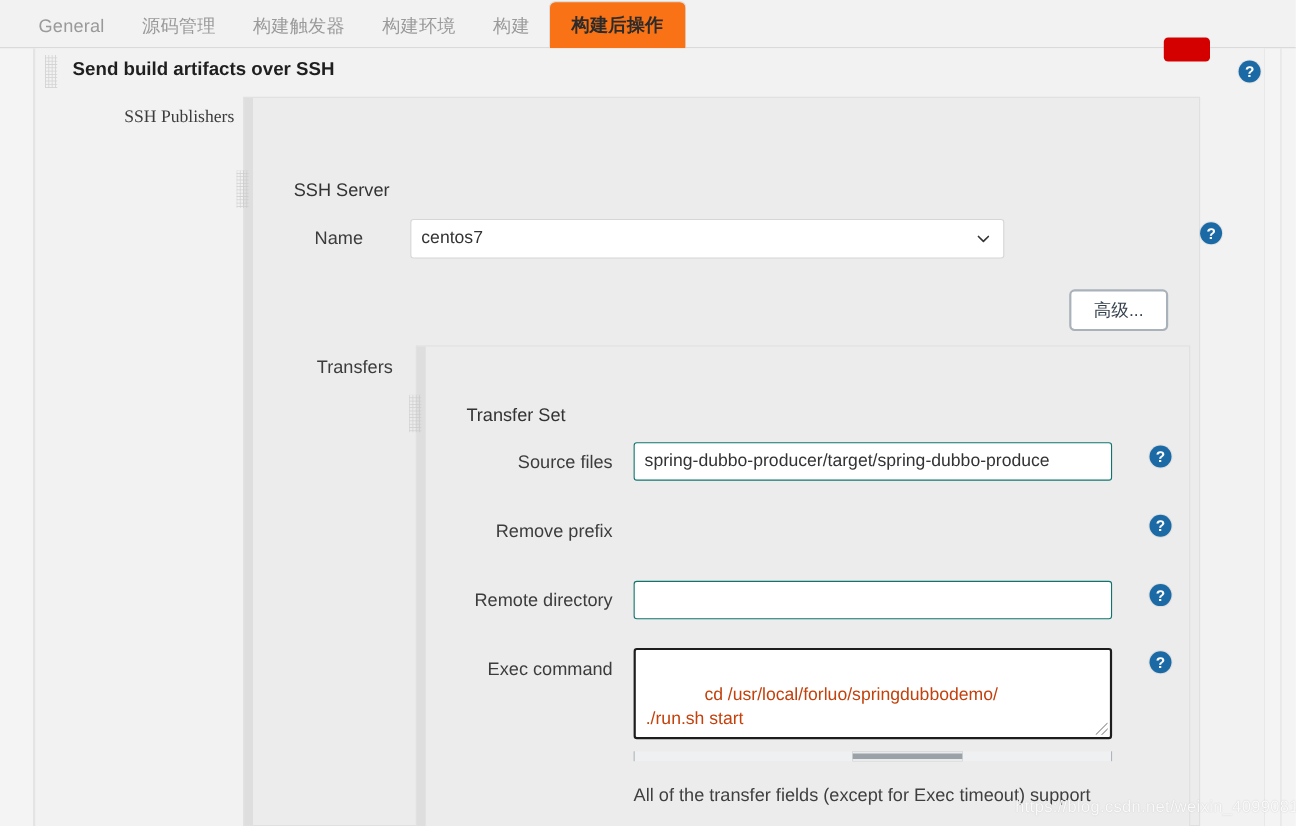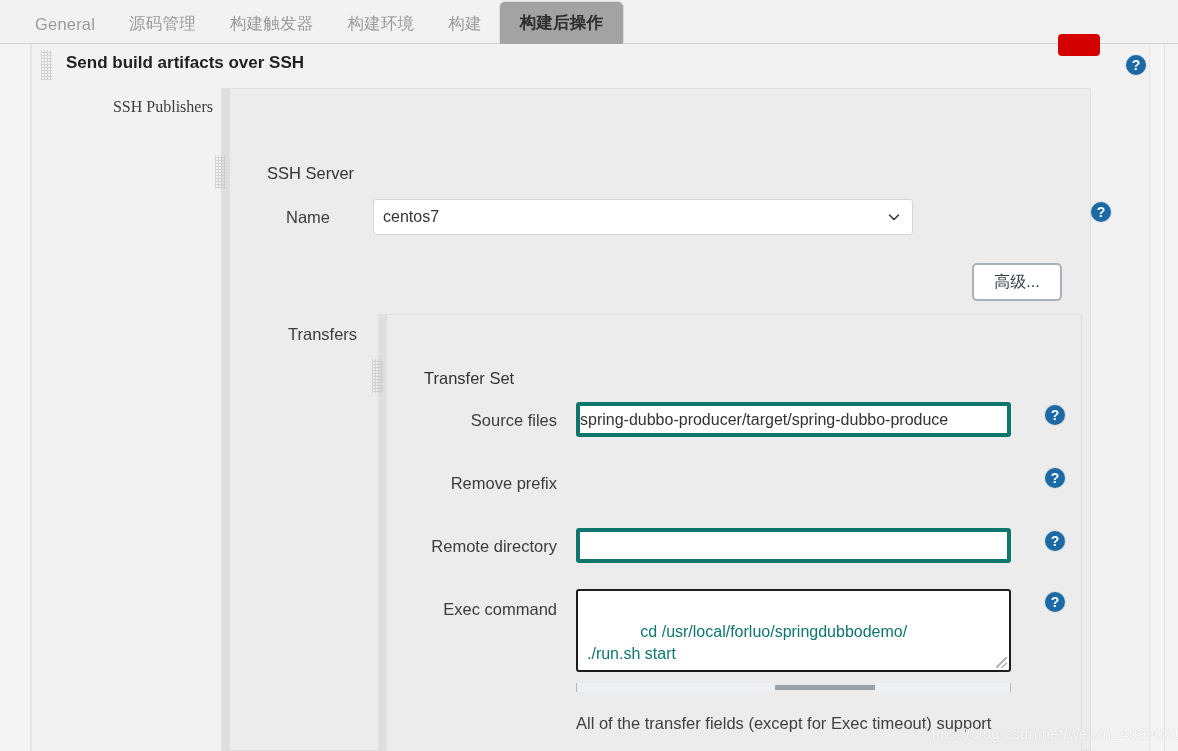--- a/index.html
+++ b/index.html
@@ -37,21 +37,21 @@
     height: 40px;
     display: flex;
     align-items: center;
     padding: 0 17px;
     font-size: 16.5px;
     color: #9a9a9a;
     white-space: nowrap;
     letter-spacing: .2px;
   }
   .tab.active {
-    background: #a3a3a3;
+    background: #f97316;
     color: #2b2b2b;
     font-weight: bold;
     border: 1px solid #dcdcdc;
     border-bottom: none;
     border-radius: 6px 6px 0 0;
     height: 43px;
     padding: 0 20px;
   }
 
   
@@ -123,26 +123,26 @@
   
   .field-label {
     position: absolute;
     text-align: right;
     color: #3c3c3c;
     white-space: nowrap;
   }
   .textbox {
     position: absolute;
     background: #ffffff;
-    border: 4px solid #0f766e;
+    border: 1px solid #0f766e;
     border-radius: 3px;
     color: #333;
     display: flex;
     align-items: center;
-    padding: 0 0;
+    padding: 0 9px;
     white-space: nowrap;
     overflow: hidden;
   }
   .select {
     position: absolute;
     background: #ffffff;
     border: 1px solid #d6d6d6;
     border-radius: 3px;
     color: #333;
     display: flex;
@@ -153,21 +153,21 @@
     position: absolute;
     right: 12px; top: 50%;
     transform: translateY(-50%);
     width: 12px; height: 12px;
   }
   .textarea {
     position: absolute;
     background: #ffffff;
     border: 2px solid #1d1d1d;
     border-radius: 3px;
-    color: #0f766e;
+    color: #c2410c;
     padding: 7px 9px 0 9px;
     line-height: 1.42;
     white-space: pre;
     overflow: hidden;
   }
   .resizer {
     position: absolute;
     right: 2px; bottom: 2px;
     width: 11px; height: 11px;
     background:

